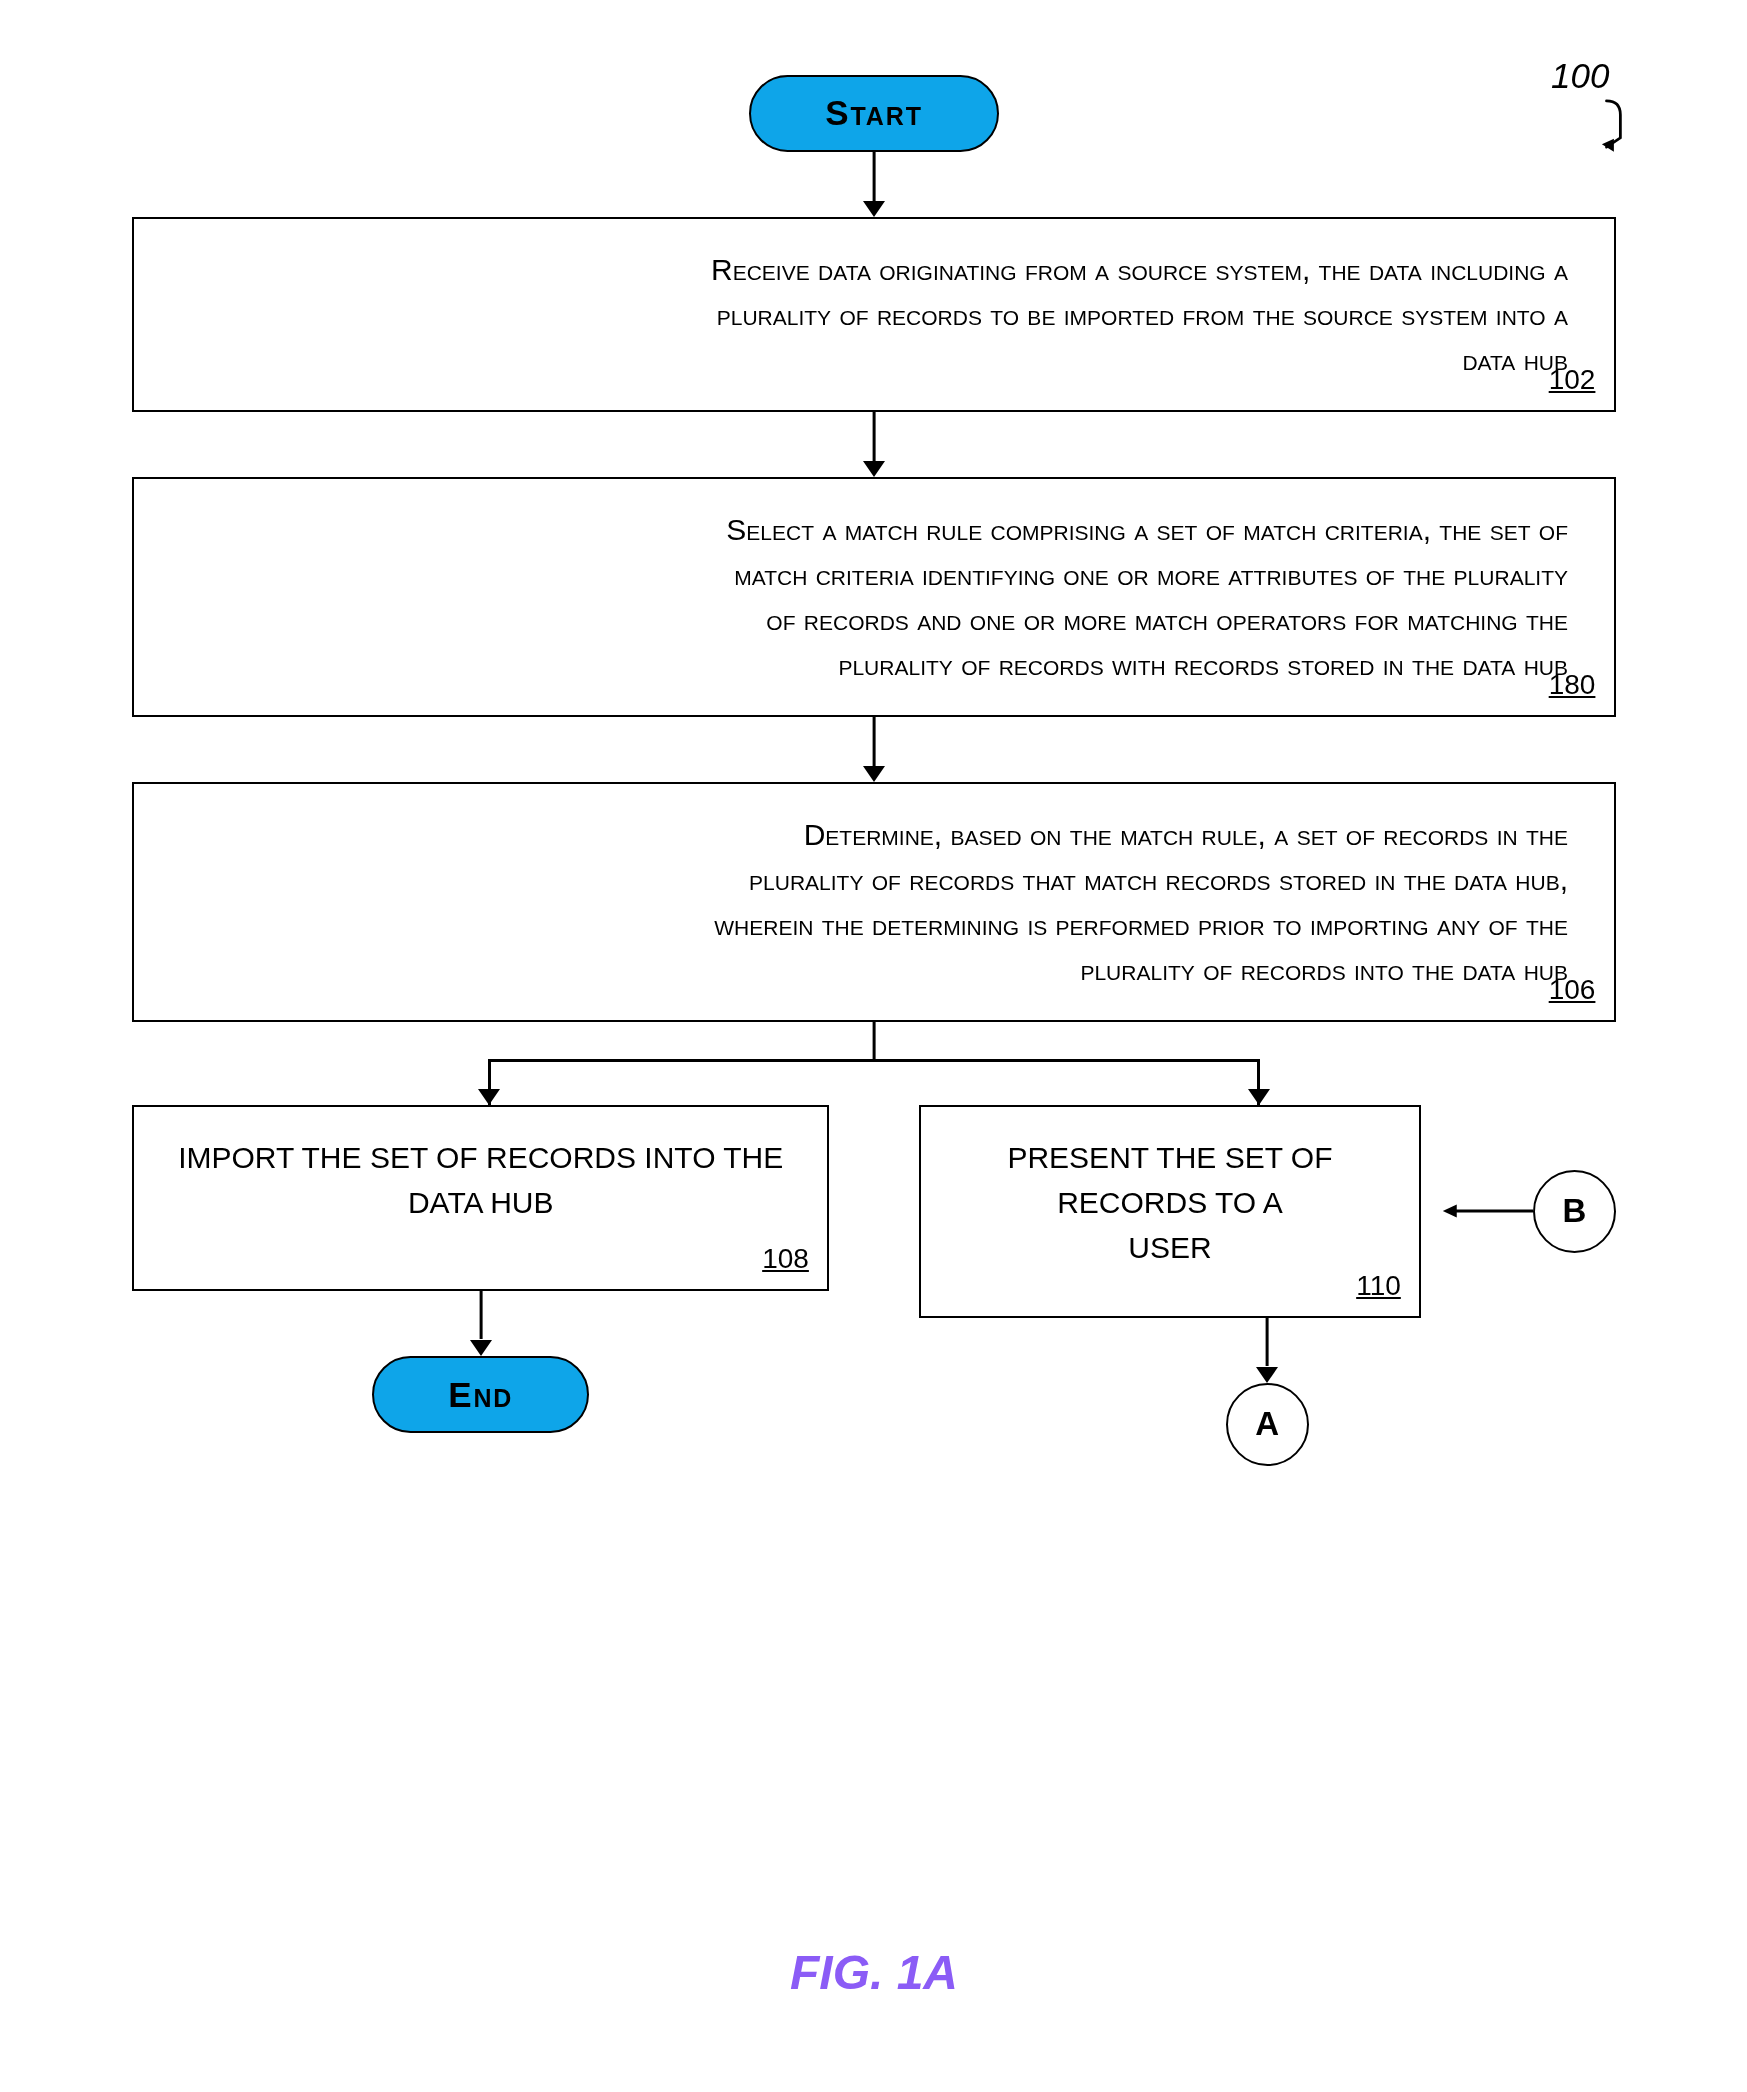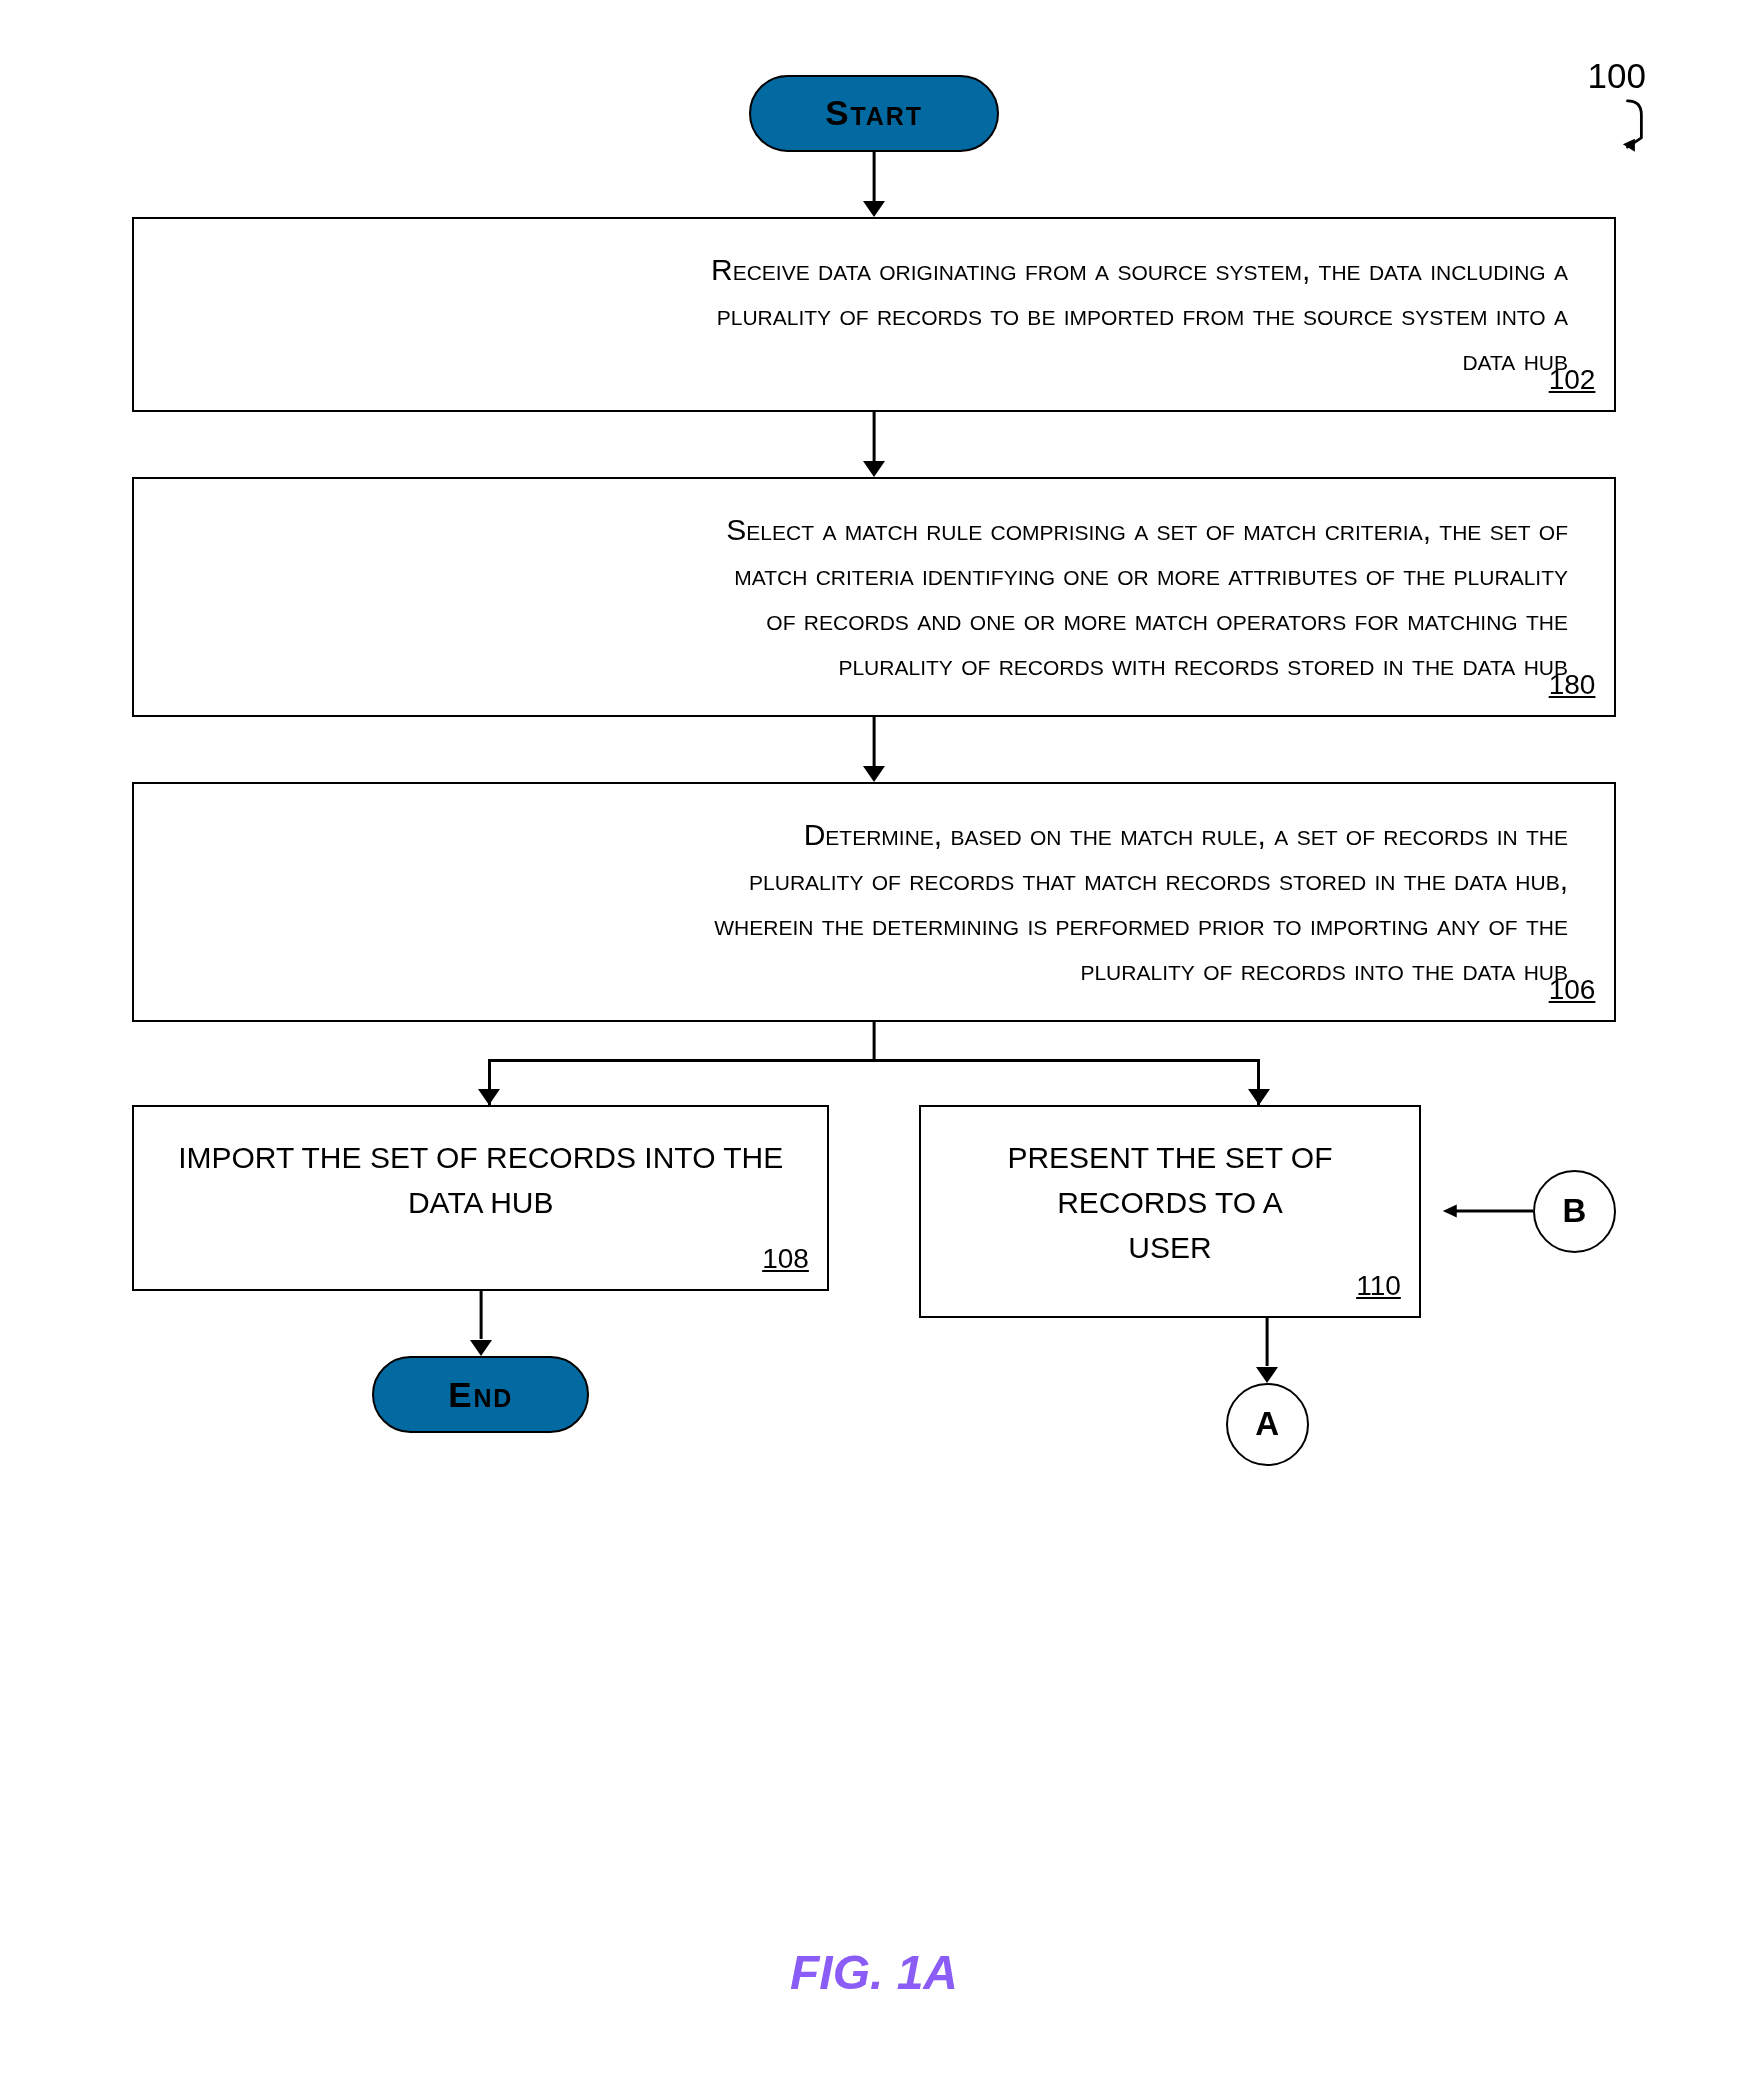--- a/index.html
+++ b/index.html
@@ -39,21 +39,21 @@
     }
 
     .terminal-shape {
       border: 2.8px solid #000;
       border-radius: 46px;
       padding: 16.7px 74px;
       font-size: 35px;
       font-variant: small-caps;
       font-weight: bold;
       letter-spacing: 1.9px;
-      background: #0369a1;
+      background: #0ea5e9;
       text-align: center;
     }
 
     
     .process-box {
       border: 2.8px solid #000;
       padding: 28px 46px;
       font-size: 30px;
       text-align: right;
       background: #fff;
@@ -178,21 +178,21 @@
 
     .upper-text {
       font-variant: small-caps;
     }
   </style>
 </head>
 <body>
 
 <div class="page">
 
-  <div style="position:absolute; top:56px; right:102px; text-align:right;">
+  <div style="position:absolute; top:56px; right:123px; text-align:left;font-style:italic;">
     <span style="font-size:35px; font-family: Arial, sans-serif;">100</span>
     <br>
     
     <svg width="74" height="56" viewBox="0 0 80 60">
       <path d="M 60 5 Q 75 5 75 20 L 75 45 L 60 55" stroke="#000" stroke-width="3" fill="none" stroke-linecap="round"></path>
       <polygon points="55,52 68,60 68,46" fill="#000"></polygon>
     </svg>
   </div>
 
   <div class="flowchart">

